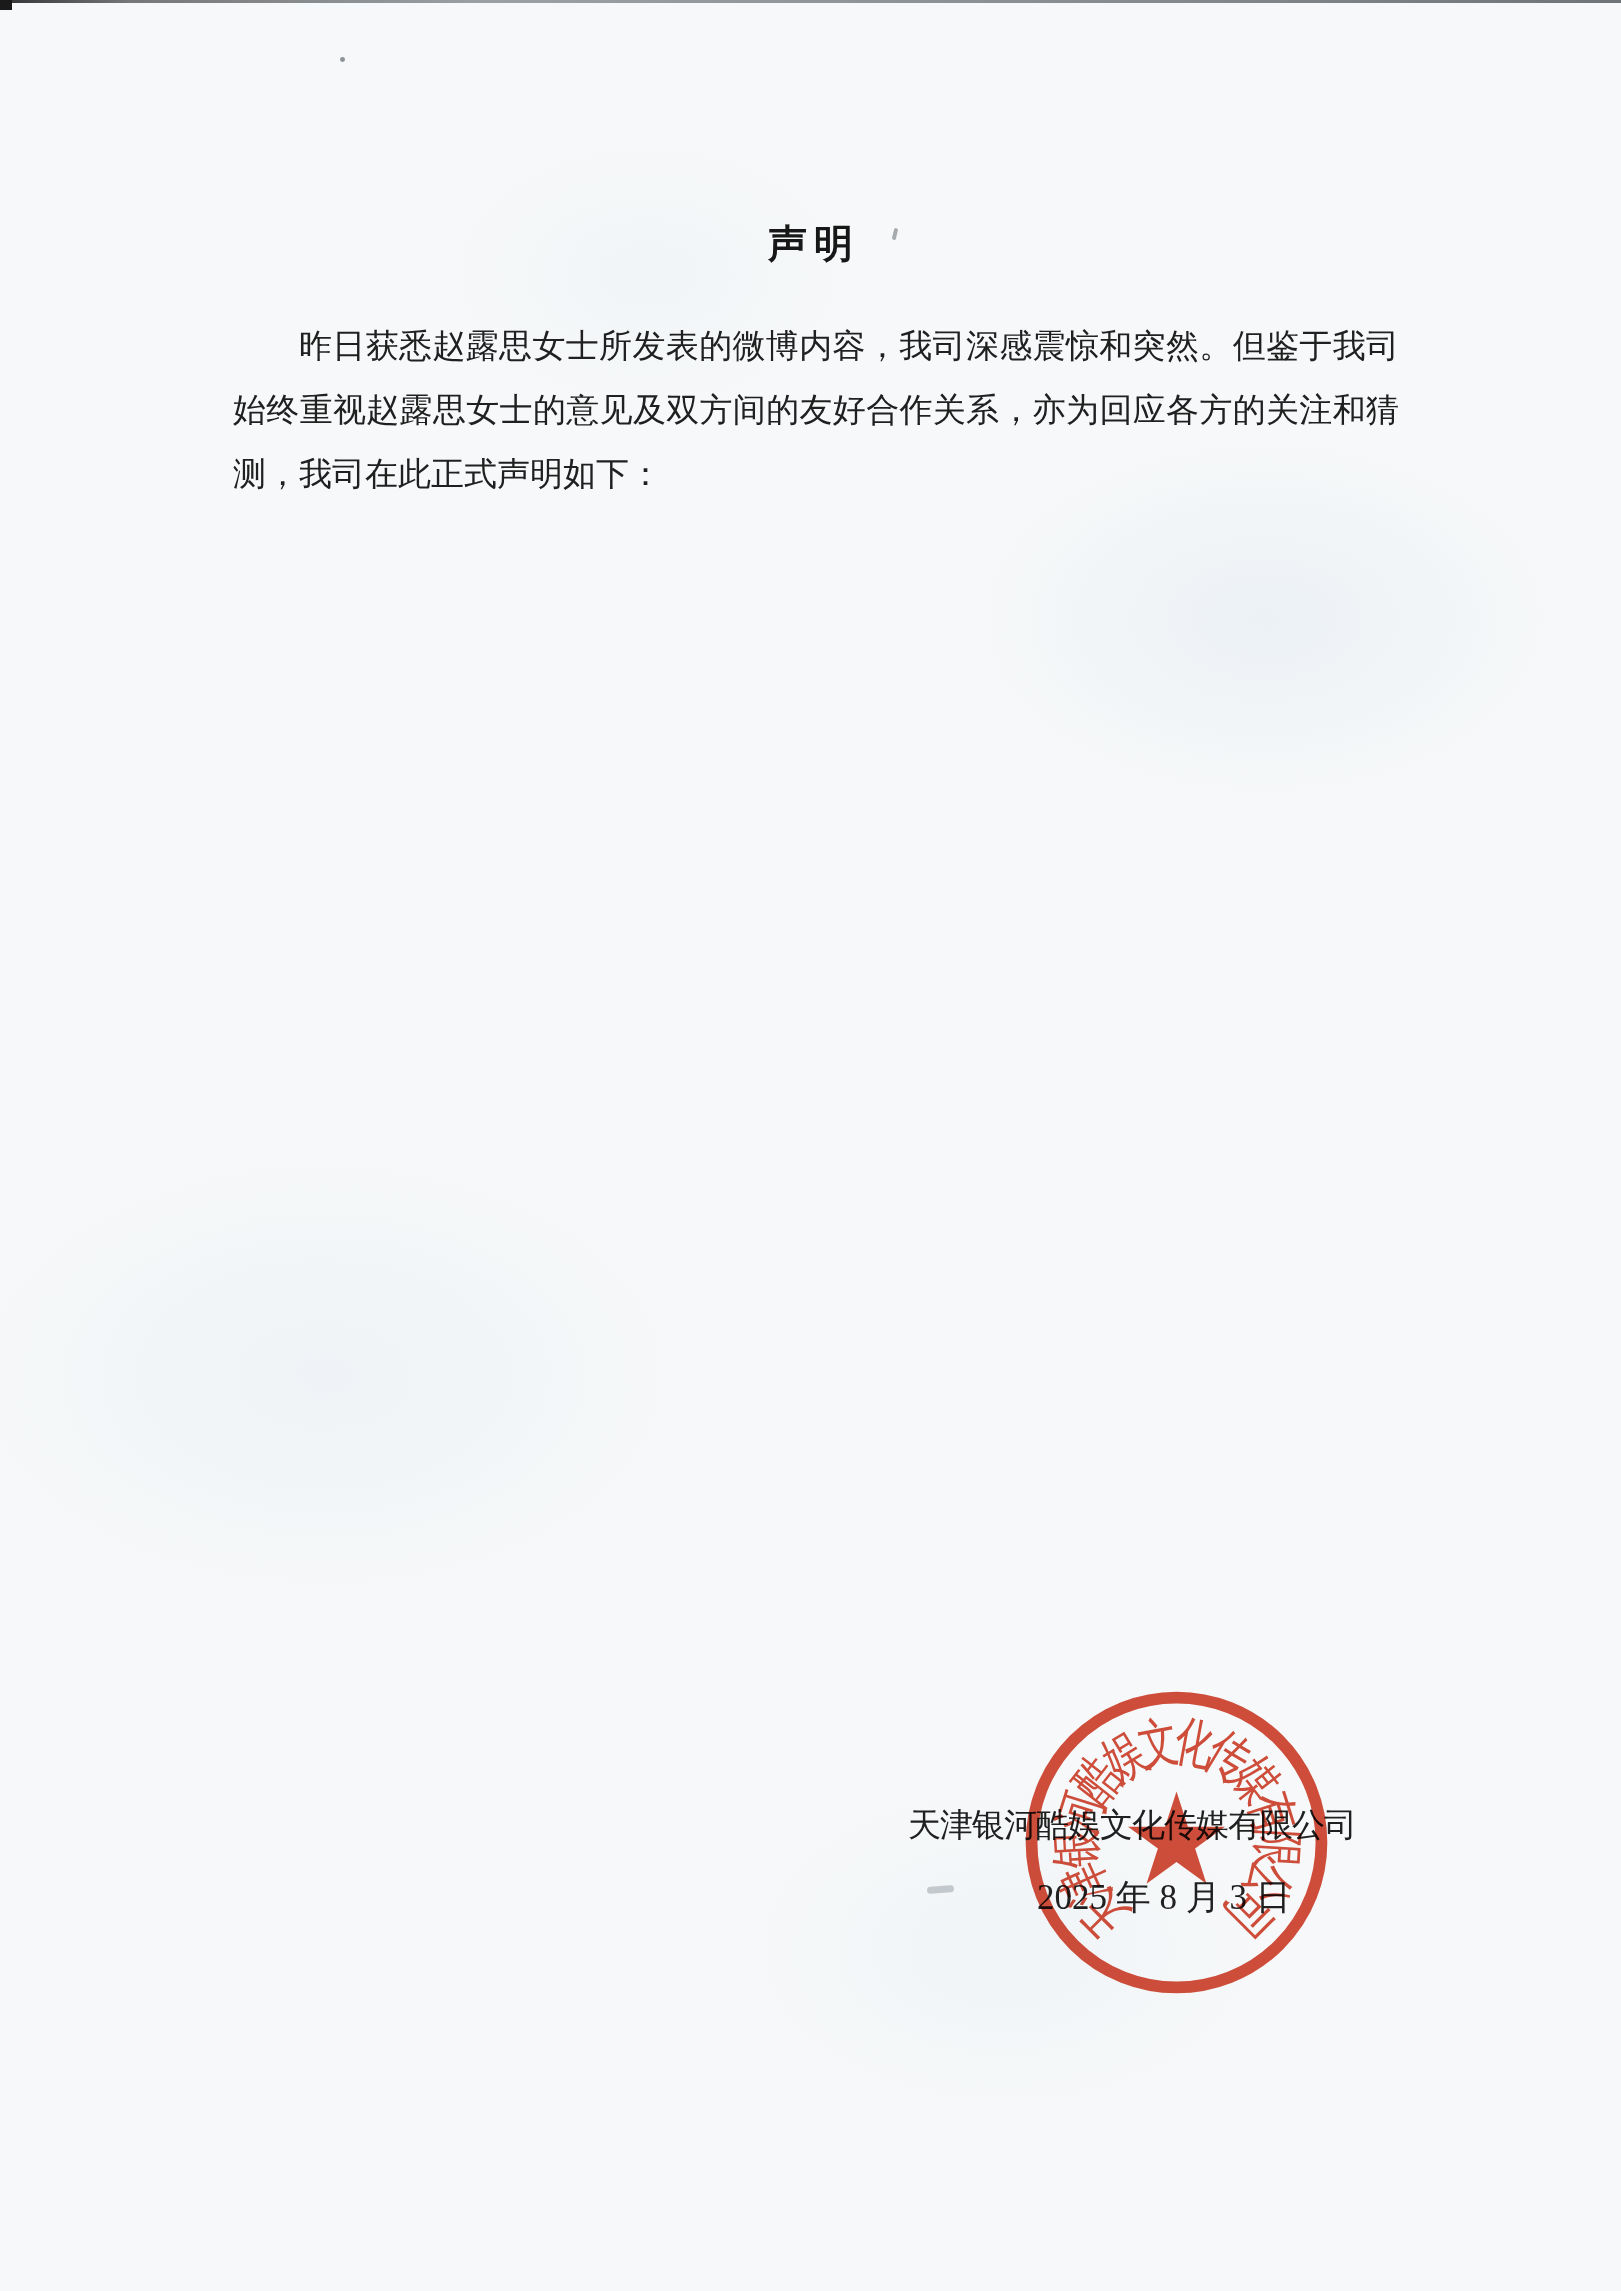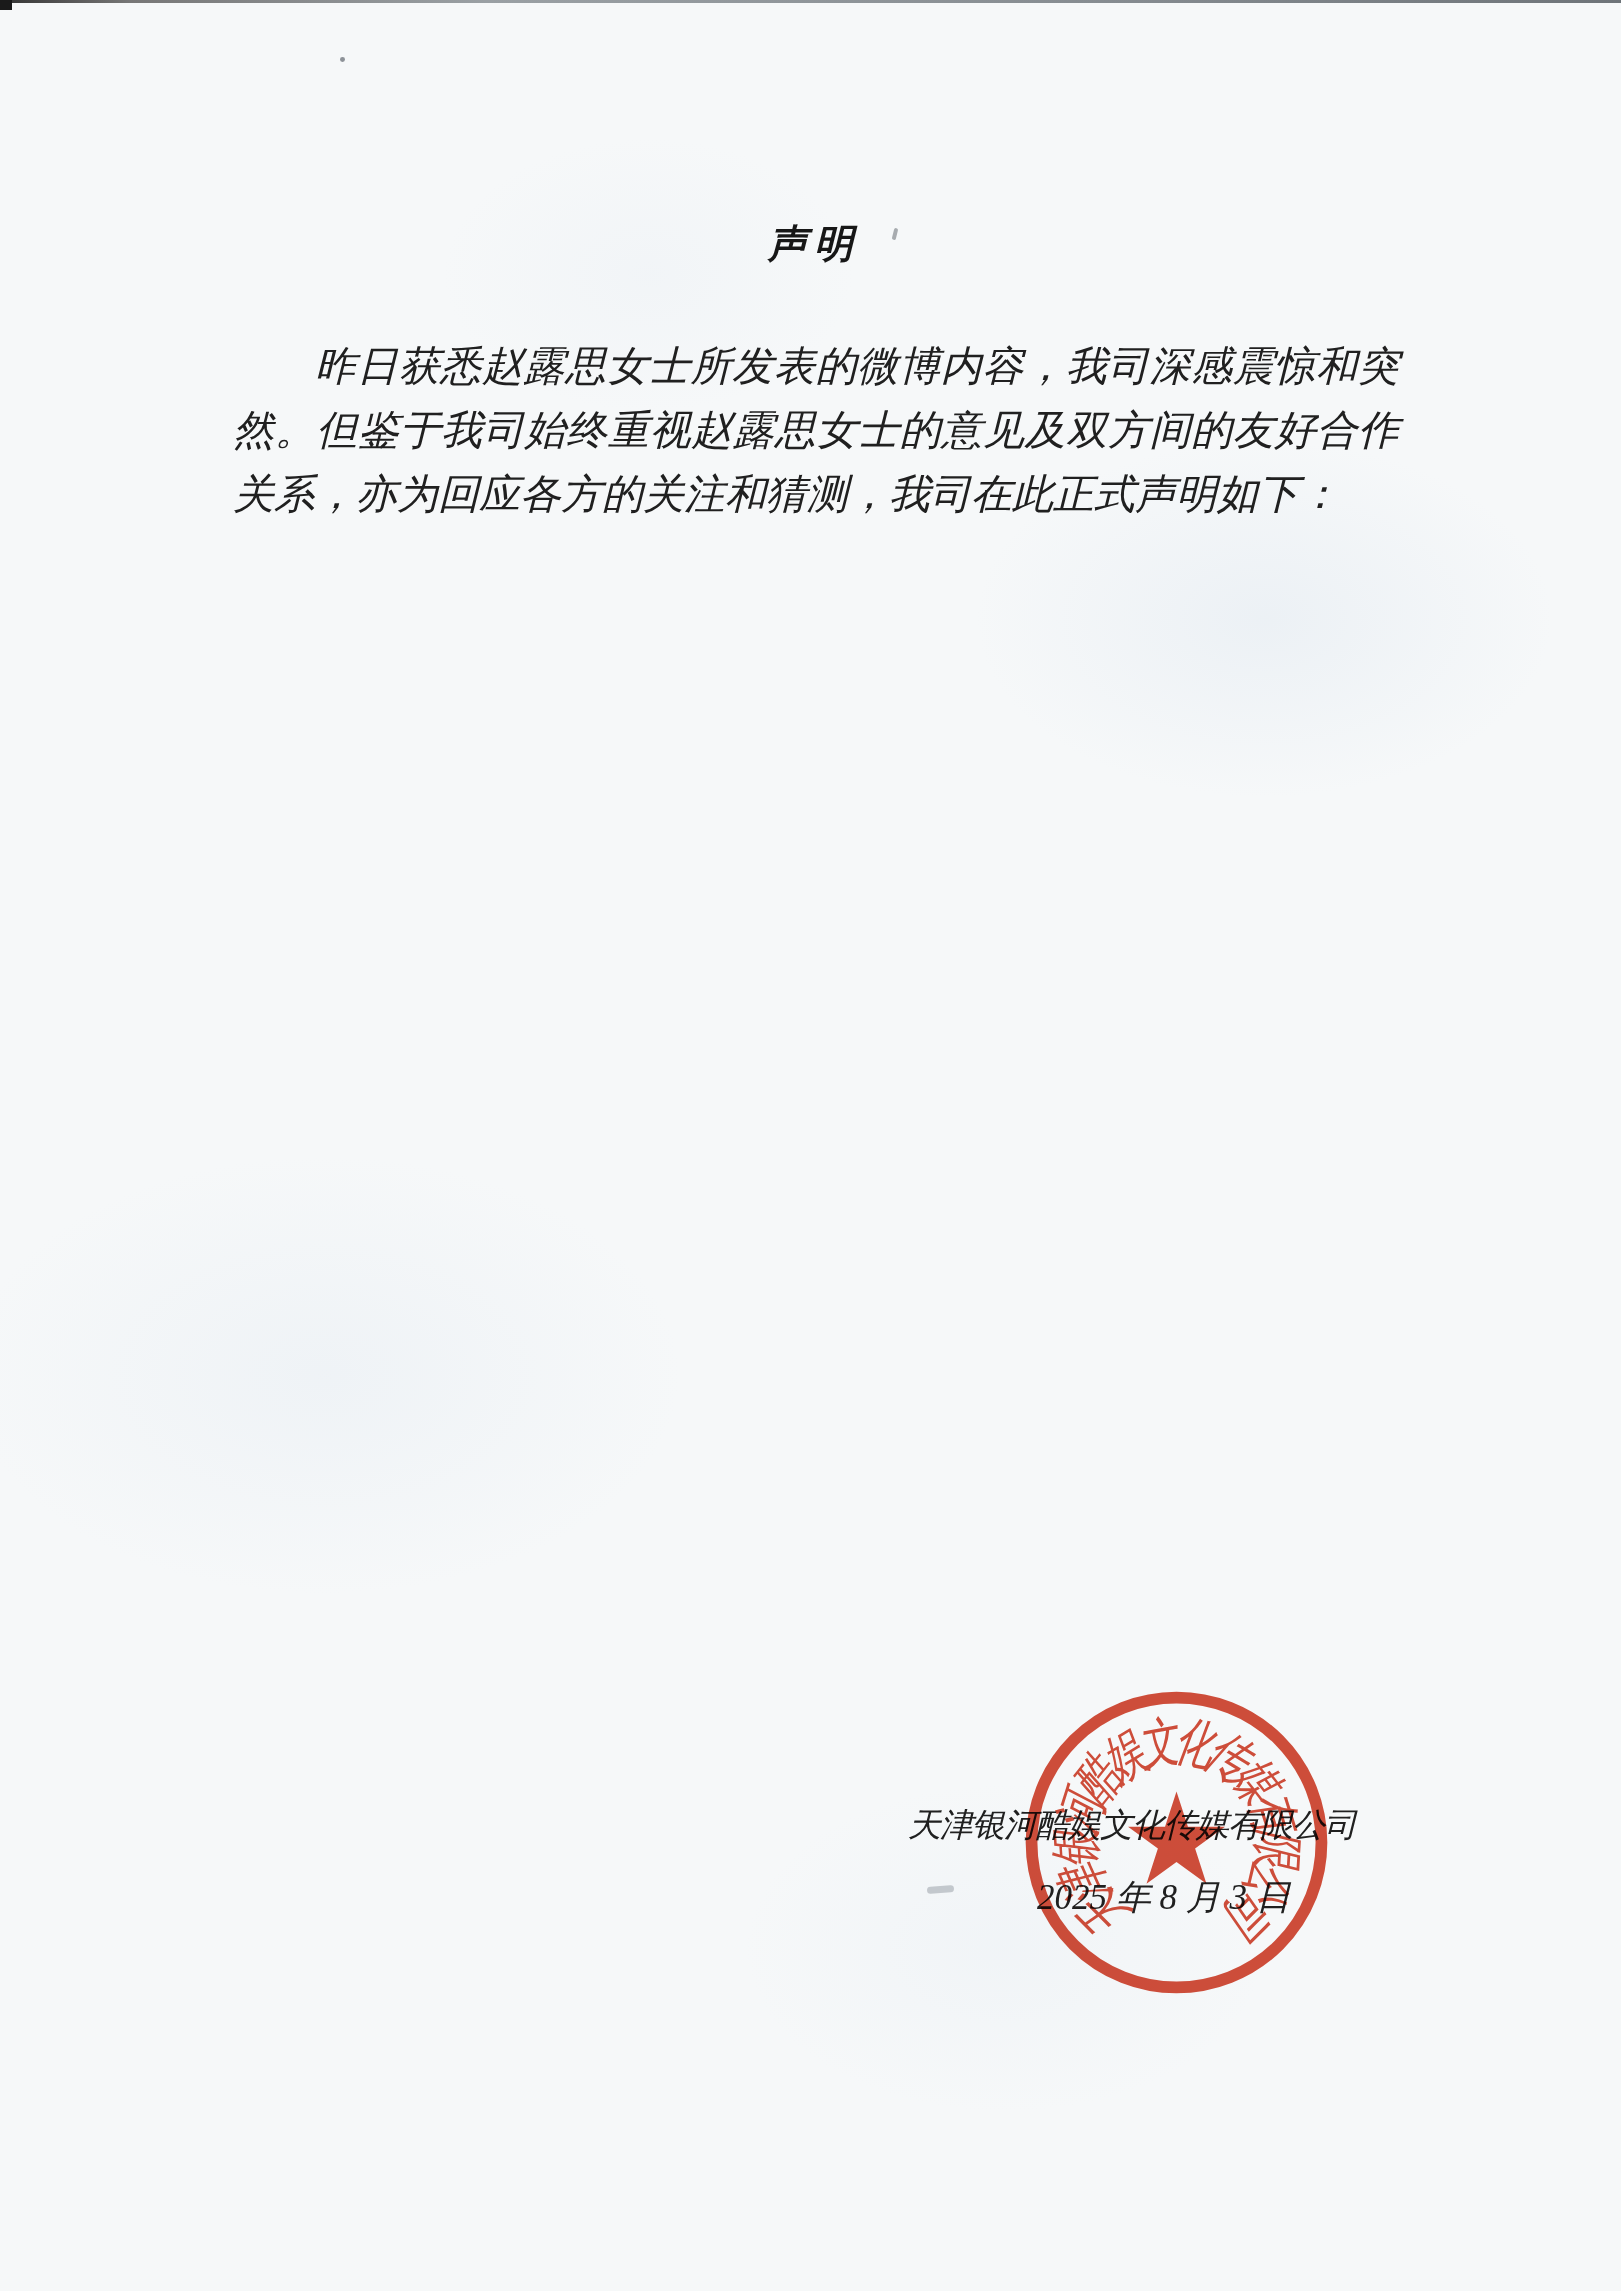--- a/index.html
+++ b/index.html
@@ -9,21 +9,20 @@
     margin:0 auto;
     overflow:hidden;
     background-color:#f6f8f9;
     background-image:
       radial-gradient(412px 255px at 78% 27%, rgba(206,219,233,.25), transparent 70%),
       radial-gradient(510px 314px at 20% 60%, rgba(210,222,235,.20), transparent 70%),
       radial-gradient(372px 235px at 62% 85%, rgba(212,224,236,.16), transparent 70%),
       radial-gradient(294px 196px at 40% 12%, rgba(214,224,236,.14), transparent 70%);
     font-family:"Liberation Serif","DejaVu Serif",serif;
     color:#1f1f1f;
-    font-style:italic;
   }
   .scan-topline{
     position:absolute;top:0;left:0;width:100%;height:2.9px;
     background:linear-gradient(90deg,#333 0%,#777 8%,#9aa0a4 30%,#858b90 70%,#6e7479 100%);
   }
   .scan-corner{
     position:absolute;top:0;left:0;width:11.8px;height:9.8px;background:#1a1a1a;
   }
   .speck{position:absolute;background:#8d9298;border-radius:50%;}
   .speck.s1{left:340px;top:57px;width:4.9px;height:4.9px;}
@@ -32,22 +31,22 @@
     position:absolute;left:927px;top:1886px;width:27.4px;height:6.9px;
     background:#c3c8cd;border-radius:3.9px;transform:rotate(-4deg);
   }
   h1.doc-title{
     position:absolute;left:0;top:217px;width:100%;
     margin:0;text-align:center;
     font-size:39px;font-weight:700;letter-spacing:6.9px;text-indent:6.9px;
     color:#171717;
   }
   article.body-text{
-    position:absolute;left:233px;top:334px;width:1166px;
-    font-size:41px;line-height:64px;font-weight:500;
+    position:absolute;left:233px;top:314px;width:1166px;
+    font-size:33px;line-height:64px;font-weight:500;
     text-align:justify;
     color:#202020;
   }
   article.body-text p{margin:0;text-indent:2em;}
   .sig-company{
     position:absolute;left:908px;top:1803px;
     font-size:33px;font-weight:500;letter-spacing:-1px;white-space:nowrap;
     color:#202020;
   }
   .sig-date{

